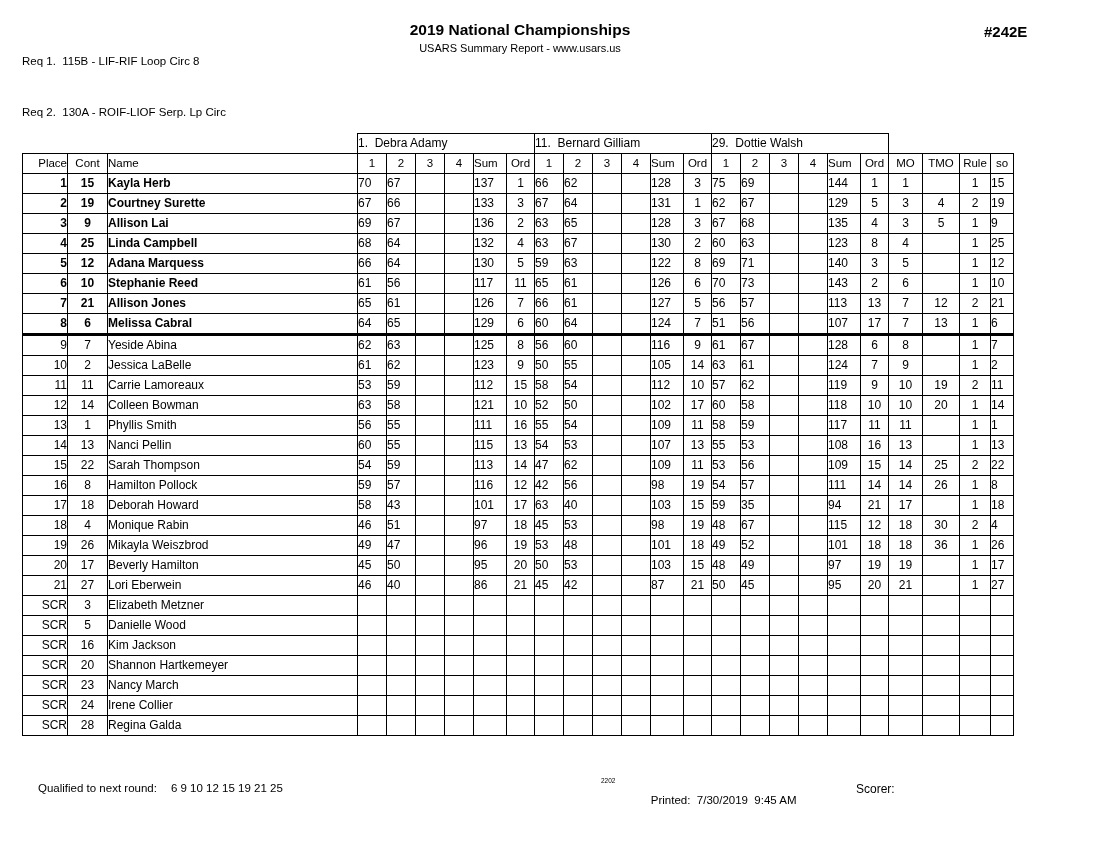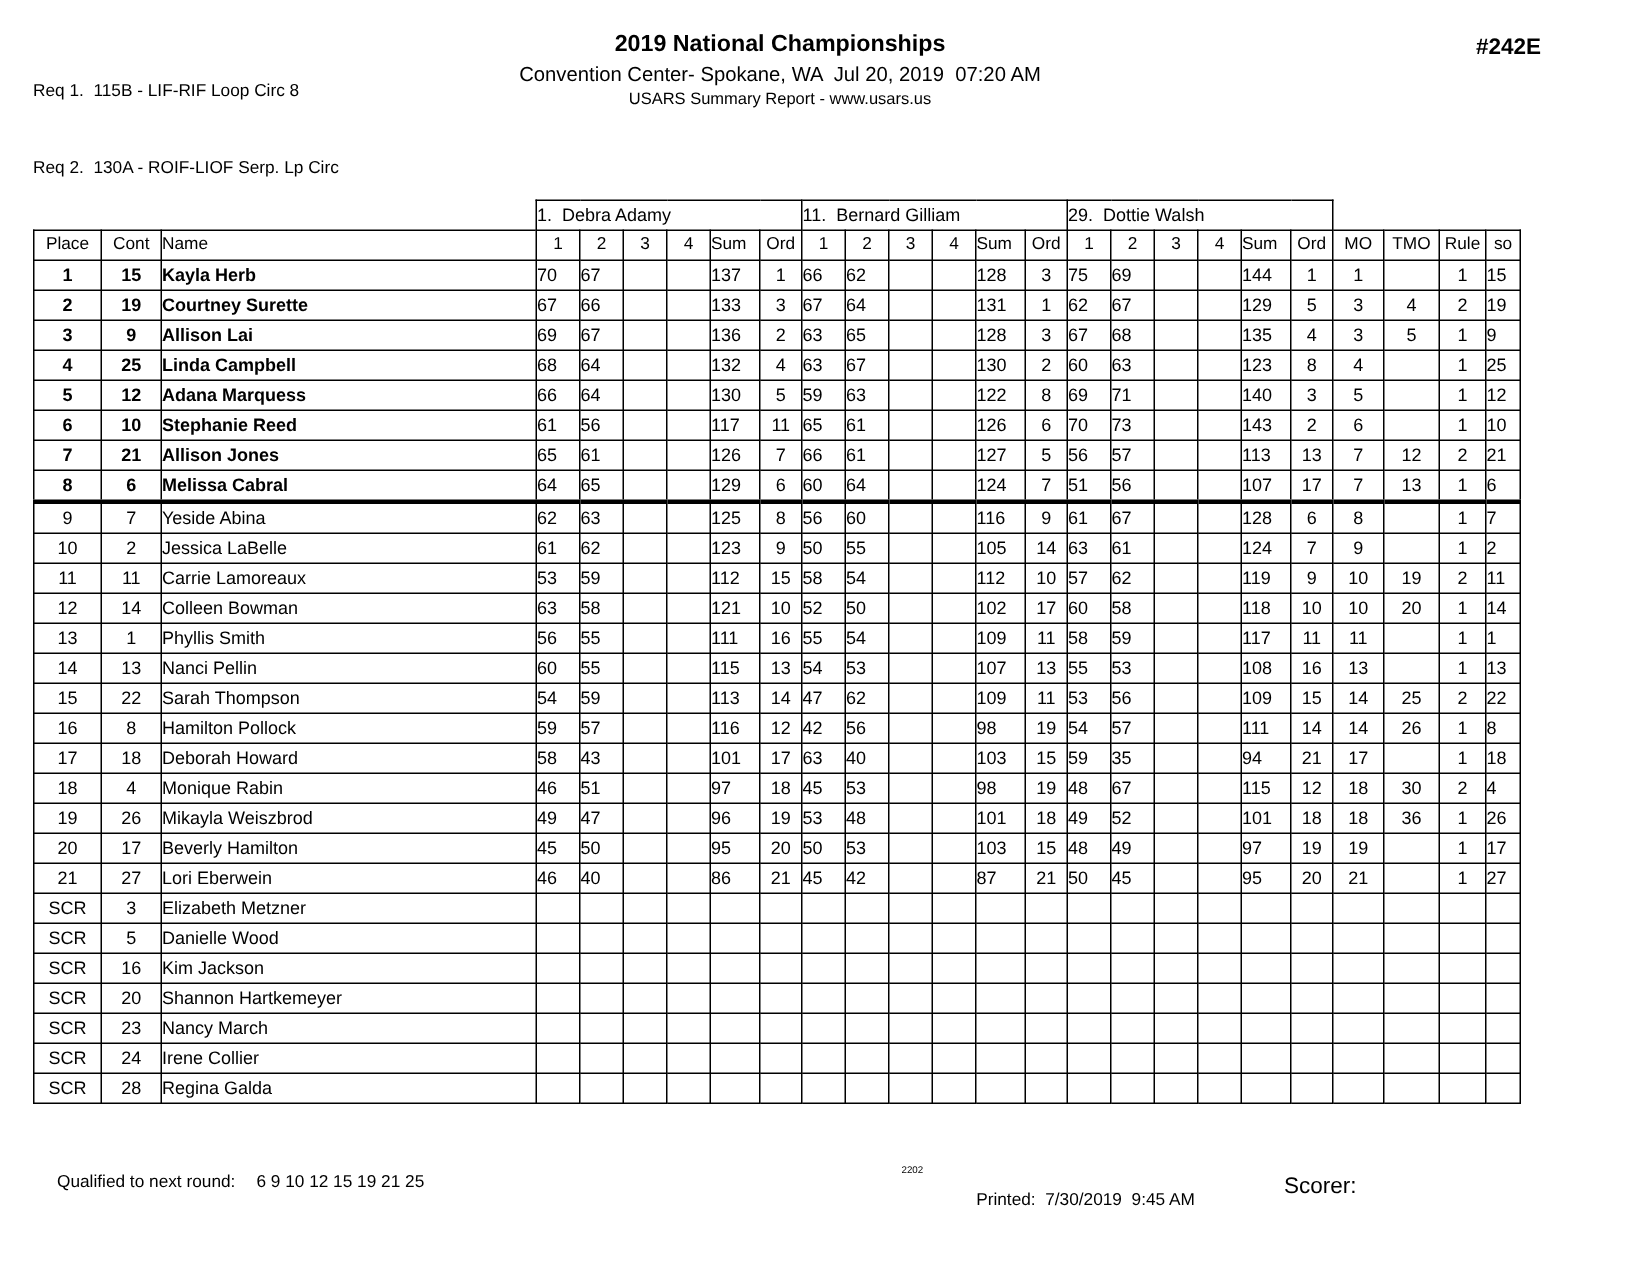--- a/index.html
+++ b/index.html
@@ -18,55 +18,54 @@
   .hdr .h4 { font-size:11px; margin-top:3px; white-space:pre; }
 
   table.results { position:absolute; left:22px; top:133px; border-collapse:collapse; table-layout:fixed; }
   .results td, .results th {
     border:1px solid #000; font-size:12px; font-weight:normal;
     height:20px; line-height:19px; padding:0; overflow:hidden; white-space:pre;
   }
   .results thead th { font-size:11.5px; }
   .jspacer { border:none !important; }
   .judge-name { text-align:left; padding-left:4px; font-size:11.5px; height:21px; }
-  .h-place, .c-place { text-align:center; padding-left:6px; }
+  .h-place, .c-place { text-align:right; padding-left:6px; }
   .h-cont,  .c-cont  { text-align:center;margin-top:48px; }
   .h-name,  .c-name  { text-align:left; padding-left:6px; }
   .h-num    { text-align:center; }
   .c-score  { text-align:left; padding-left:4px; }
   .h-sum    { text-align:left; }
   .c-sum    { text-align:left; padding-left:3px; }
   .h-ord, .c-ord { text-align:center; border-left:3px solid #000; border-right:3px solid #000; }
   .c-ord { font-weight:bold; }
   .h-mo,.h-tmo,.h-rule,.h-so { text-align:center; }
   .c-mo,.c-tmo,.c-rule { text-align:center; }
   .c-so { text-align:left; padding-left:4px; }
   tr.bold .c-place, tr.bold .c-cont, tr.bold .c-name { font-weight:bold; }
   tr.cut td { border-bottom:3px solid #000; }
 
   .footer { position:absolute; left:0; top:0; width:900px; height:850px; pointer-events:none; }
   .f-qual { position:absolute; left:38px; top:782px; font-size:11.5px; }
   .f-qual .vals { margin-left:14px; }
   .f-code { position:absolute; left:601px; top:777px; font-size:6.5px; }
   .f-printed { position:absolute; left:638px; top:782px; font-size:11.5px; white-space:pre; }
-  .f-scorer { position:absolute; left:856px; top:782px; font-size:15px; }
+  .f-scorer { position:absolute; left:856px; top:782px; font-size:12px; }
 </style>
 </head>
 <body>
 
 <div class="req-block">
   <div>Req 1.  115B - LIF-RIF Loop Circ 8</div>
   <div>Req 2.  130A - ROIF-LIOF Serp. Lp Circ</div>
 </div>
 
 <div class="report-num">#242E</div>
 
 <div class="hdr">
   <div class="h1">2019 National Championships</div>
-  <div class="h2">Convention Center- Spokane, WA  Jul 20, 2019  07:20 AM</div>
   <div class="h4">USARS Summary Report - www.usars.us</div>
 </div>
 
 <table class="results">
   <colgroup>
     <col style="width:45px">
       <col style="width:40px">
       <col style="width:250px">
     <col style="width:29px">
       <col style="width:29px">

